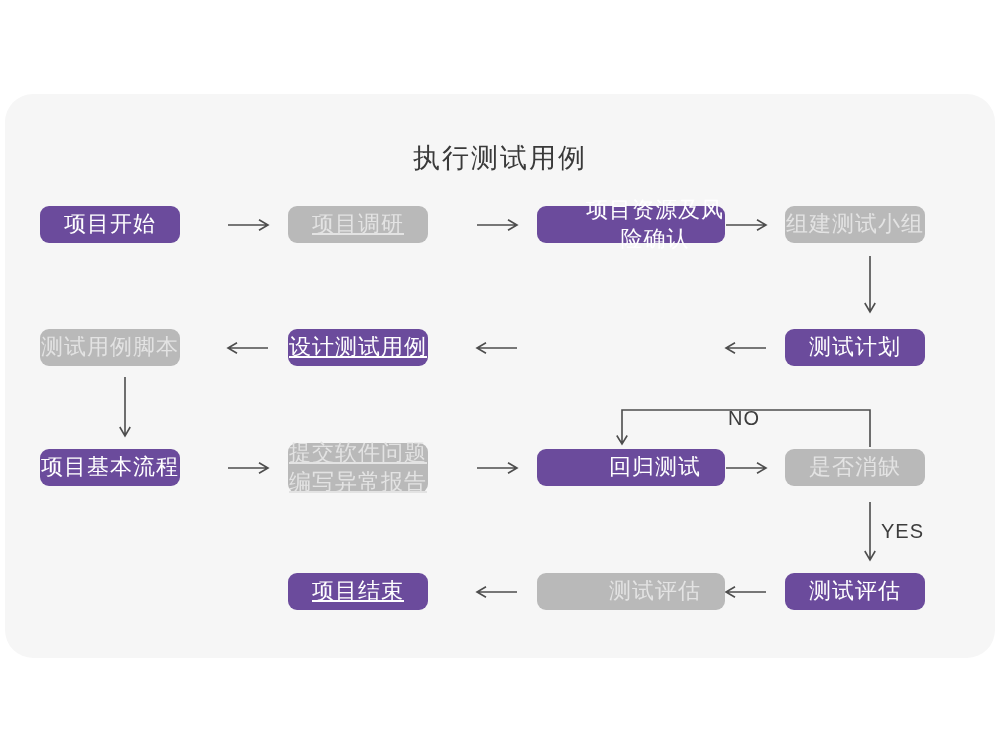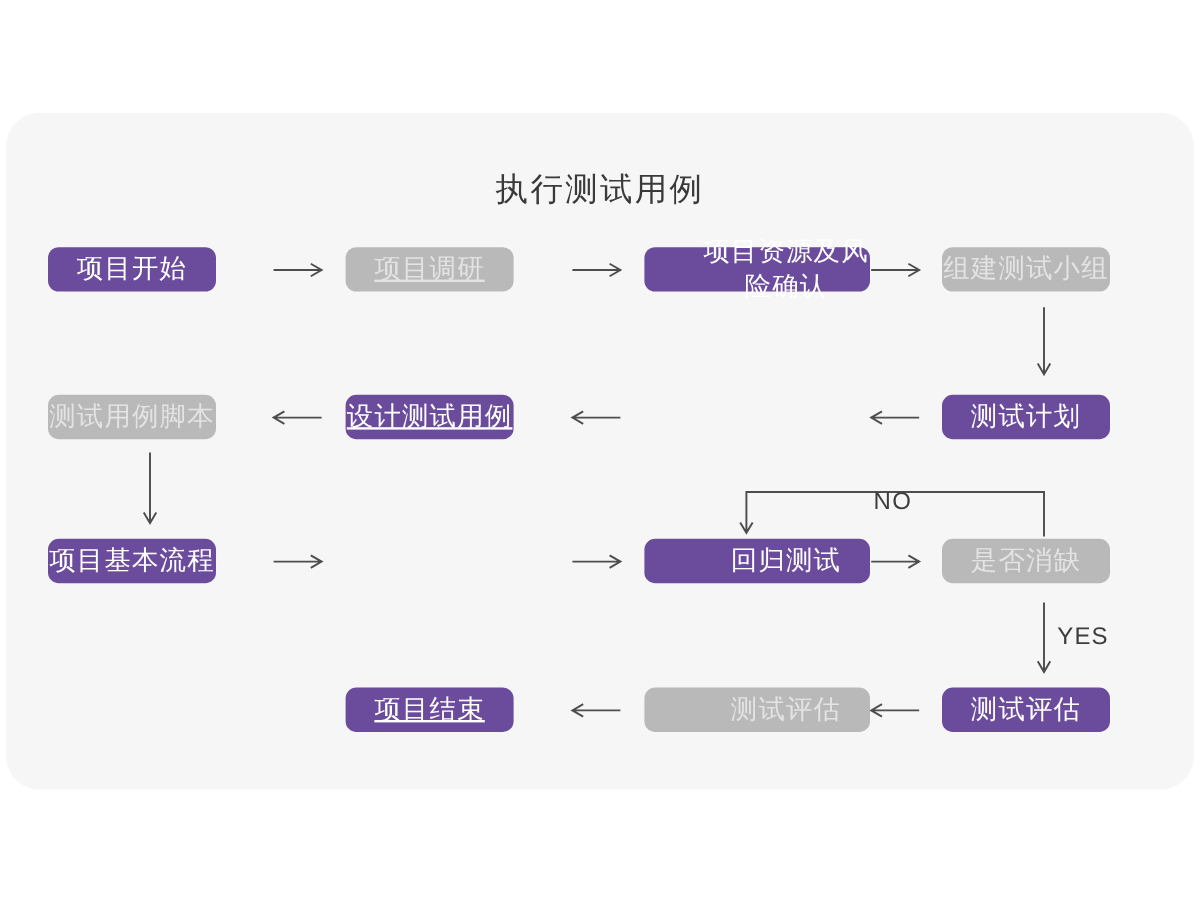--- a/index.html
+++ b/index.html
@@ -112,20 +112,22 @@
   <div class="node purple c1 r1">项目开始</div>
   <div class="node gray   c2 r1">项目调研</div>
   <div class="node purple c3 r1">项目资源及风险确认</div>
   <div class="node gray   c4 r1">组建测试小组</div>
 
   <div class="node gray   c1 r2">测试用例脚本</div>
   <div class="node purple c2 r2">设计测试用例</div>
   <div class="node purple c4 r2">测试计划</div>
 
   <div class="node purple c1 r3">项目基本流程</div>
+  <div class="node gray   c2 tall">提交软件问题
+编写异常报告</div>
   <div class="node purple c3 r3">回归测试</div>
   <div class="node gray   c4 r3">是否消缺</div>
 
   <div class="node purple c2 r4">项目结束</div>
   <div class="node gray   c3 r4">测试评估</div>
   <div class="node purple c4 r4">测试评估</div>
 
   <div class="edge-label no-label">NO</div>
   <div class="edge-label yes-label">YES</div>
 </div>

